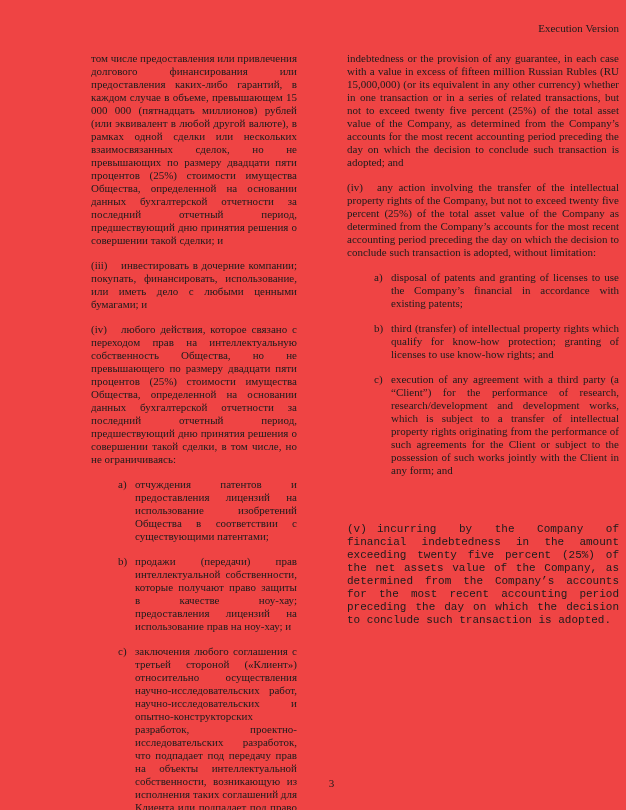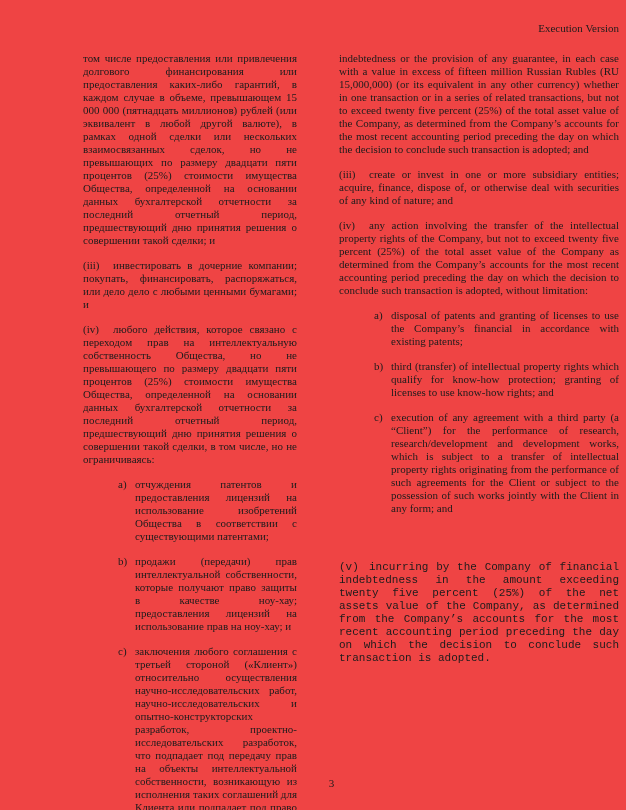--- a/index.html
+++ b/index.html
@@ -31,21 +31,21 @@
     top: 52px;
     left: 75px;
     right: 44px;
     display: flex;
     gap: 34px;
   }
   .col-left  { flex: 0 0 222px; width: 222px; }
   .col-right { flex: 1; min-width: 0; }
 
   .para {
-    margin: 0 0 12px 8px;
+    margin: 0 0 12px 16px;
     text-align: justify;
   }
   .marker-inline {
     display: inline-block;
     min-width: 30px;
   }
   .sub {
     display: flex;
     margin: 0 0 12px 43px;
   }
@@ -76,21 +76,21 @@
 <div class="page">
 
   <div class="exec-header">Execution Version</div>
 
   <div class="columns">
 
     <div class="col-left">
 
       <p class="para">том числе предоставления или привлечения долгового финансирования или предоставления каких-либо гарантий, в каждом случае в объеме, превышающем 15 000 000 (пятнадцать миллионов) рублей (или эквивалент в любой другой валюте), в рамках одной сделки или нескольких взаимосвязанных сделок, но не превышающих по размеру двадцати пяти процентов (25%) стоимости имущества Общества, определенной на основании данных бухгалтерской отчетности за последний отчетный период, предшествующий дню принятия решения о совершении такой сделки; и</p>
 
-      <p class="para"><span class="marker-inline">(iii)</span><span>инвестировать в дочерние компании; покупать, финансировать, распоряжаться, или дело дело с любыми ценными бумагами; и</span></p>
+      <p class="para"><span class="marker-inline">(iii)</span><span>инвестировать в дочерние компании; покупать, финансировать, использование, или иметь дело с любыми ценными бумагами; и</span></p>
 
       <p class="para"><span class="marker-inline">(iv)</span><span>любого действия, которое связано с переходом прав на интеллектуальную собственность Общества, но не превышающего по размеру двадцати пяти процентов (25%) стоимости имущества Общества, определенной на основании данных бухгалтерской отчетности за последний отчетный период, предшествующий дню принятия решения о совершении такой сделки, в том числе, но не ограничиваясь:</span></p>
 
       <div class="sub">
         <span class="mk">a)</span>
         <span class="bd">отчуждения патентов и предоставления лицензий на использование изобретений Общества в соответствии с существующими патентами;</span>
       </div>
 
       <div class="sub">
         <span class="mk">b)</span>
@@ -101,21 +101,20 @@
         <span class="mk">c)</span>
         <span class="bd">заключения любого соглашения с третьей стороной («Клиент») относительно осуществления научно-исследовательских работ, научно-исследовательских и опытно-конструкторских разработок, проектно-исследовательских разработок, что подпадает под передачу прав на объекты интеллектуальной собственности, возникающую из исполнения таких соглашений для Клиента или подпадает под право собственности на такие работы совместно с Клиентом в любой форме; и</span>
       </div>
 
     </div>
 
     <div class="col-right">
 
       <p class="para">indebtedness or the provision of any guarantee, in each case with a value in excess of fifteen million Russian Rubles (RU 15,000,000) (or its equivalent in any other currency) whether in one transaction or in a series of related transactions, but not to exceed twenty five percent (25%) of the total asset value of the Company, as determined from the Company’s accounts for the most recent accounting period preceding the day on which the decision to conclude such transaction is adopted; and</p>
 
-      <p class="para"><span class="marker-inline">(iii)</span><span>create or invest in one or more subsidiary entities; acquire, finance, dispose of, or otherwise deal with securities of any kind of nature; and</span></p>
 
       <p class="para"><span class="marker-inline">(iv)</span><span>any action involving the transfer of the intellectual property rights of the Company, but not to exceed twenty five percent (25%) of the total asset value of the Company as determined from the Company’s accounts for the most recent accounting period preceding the day on which the decision to conclude such transaction is adopted, without limitation:</span></p>
 
       <div class="sub">
         <span class="mk">a)</span>
         <span class="bd">disposal of patents and granting of licenses to use the Company’s financial in accordance with existing patents;</span>
       </div>
 
       <div class="sub">
         <span class="mk">b)</span>

